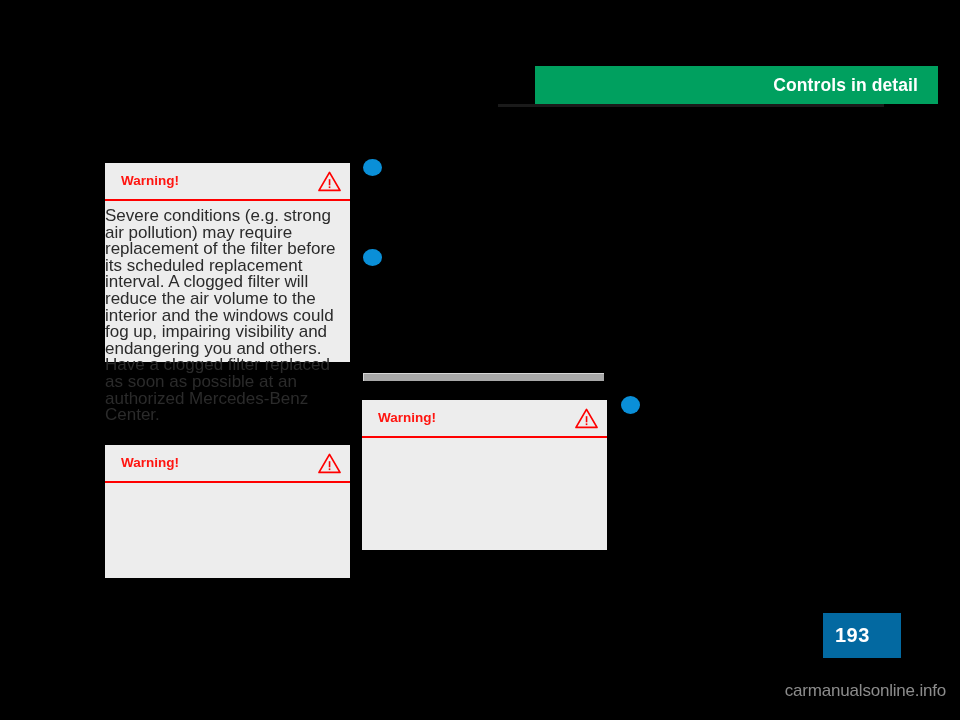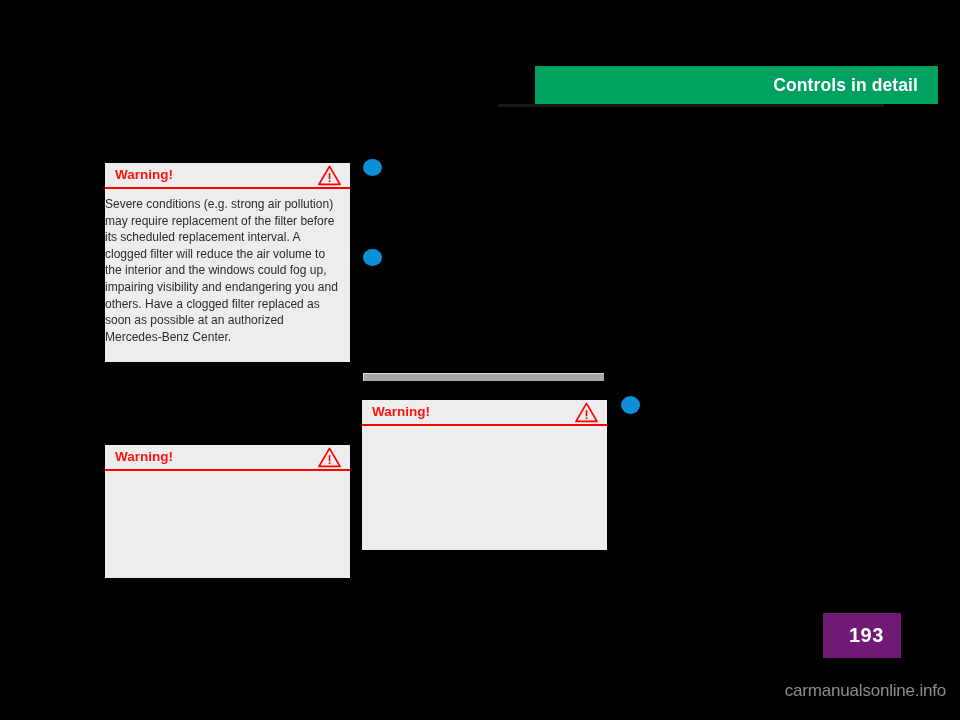--- a/index.html
+++ b/index.html
@@ -55,41 +55,41 @@
   }
 
   
   .warning-box {
     position: absolute;
     background: #ededed;
     box-sizing: border-box;
   }
   .warning-head {
     position: relative;
-    height: 26px;
+    height: 38px;
     border-bottom: 2px solid #ff0000;
     display: flex;
     align-items: center;
     justify-content: space-between;
-    padding: 0 9px 0 10px;
+    padding: 0 9px 0 16px;
     box-sizing: border-box;
   }
   .warning-title {
     color: #ff1510;
     font-size: 13.5px;
     font-weight: bold;
     line-height: 1;
   }
   .warn-tri {
     display: block;
   }
   .warning-body {
     padding: 7px 10px 9px 0;
     color: #2b2b2b;
-    font-size: 12px;
+    font-size: 17px;
     line-height: 16.6px;
     box-sizing: border-box;
   }
 
   
   #warn-filter       { left: 105px; top: 163px;  width: 245px; height: 199px; }
   #warn-heating      { left: 105px; top: 445px;  width: 245px; height: 133px; }
   #warn-climate-off  { left: 362px; top: 400px;  width: 245px; height: 150px; }
 
   
@@ -115,24 +115,24 @@
   #dot-2 { left: 363px; top: 249px; width: 19px; height: 17px; }
   #dot-3 { left: 621px; top: 396px; width: 19px; height: 18px; }
 
   
   .page-number-tab {
     position: absolute;
     left: 823px;
     top: 613px;
     width: 78px;
     height: 45px;
-    background: #701a75;
+    background: #0369a1;
     display: flex;
     align-items: center;
-    padding-left: 26px;
+    padding-left: 12px;
     box-sizing: border-box;
   }
   .page-number-tab .num {
     color: #ffffff;
     font-size: 20px;
     font-weight: bold;
     letter-spacing: 0.5px;
   }
 
   

